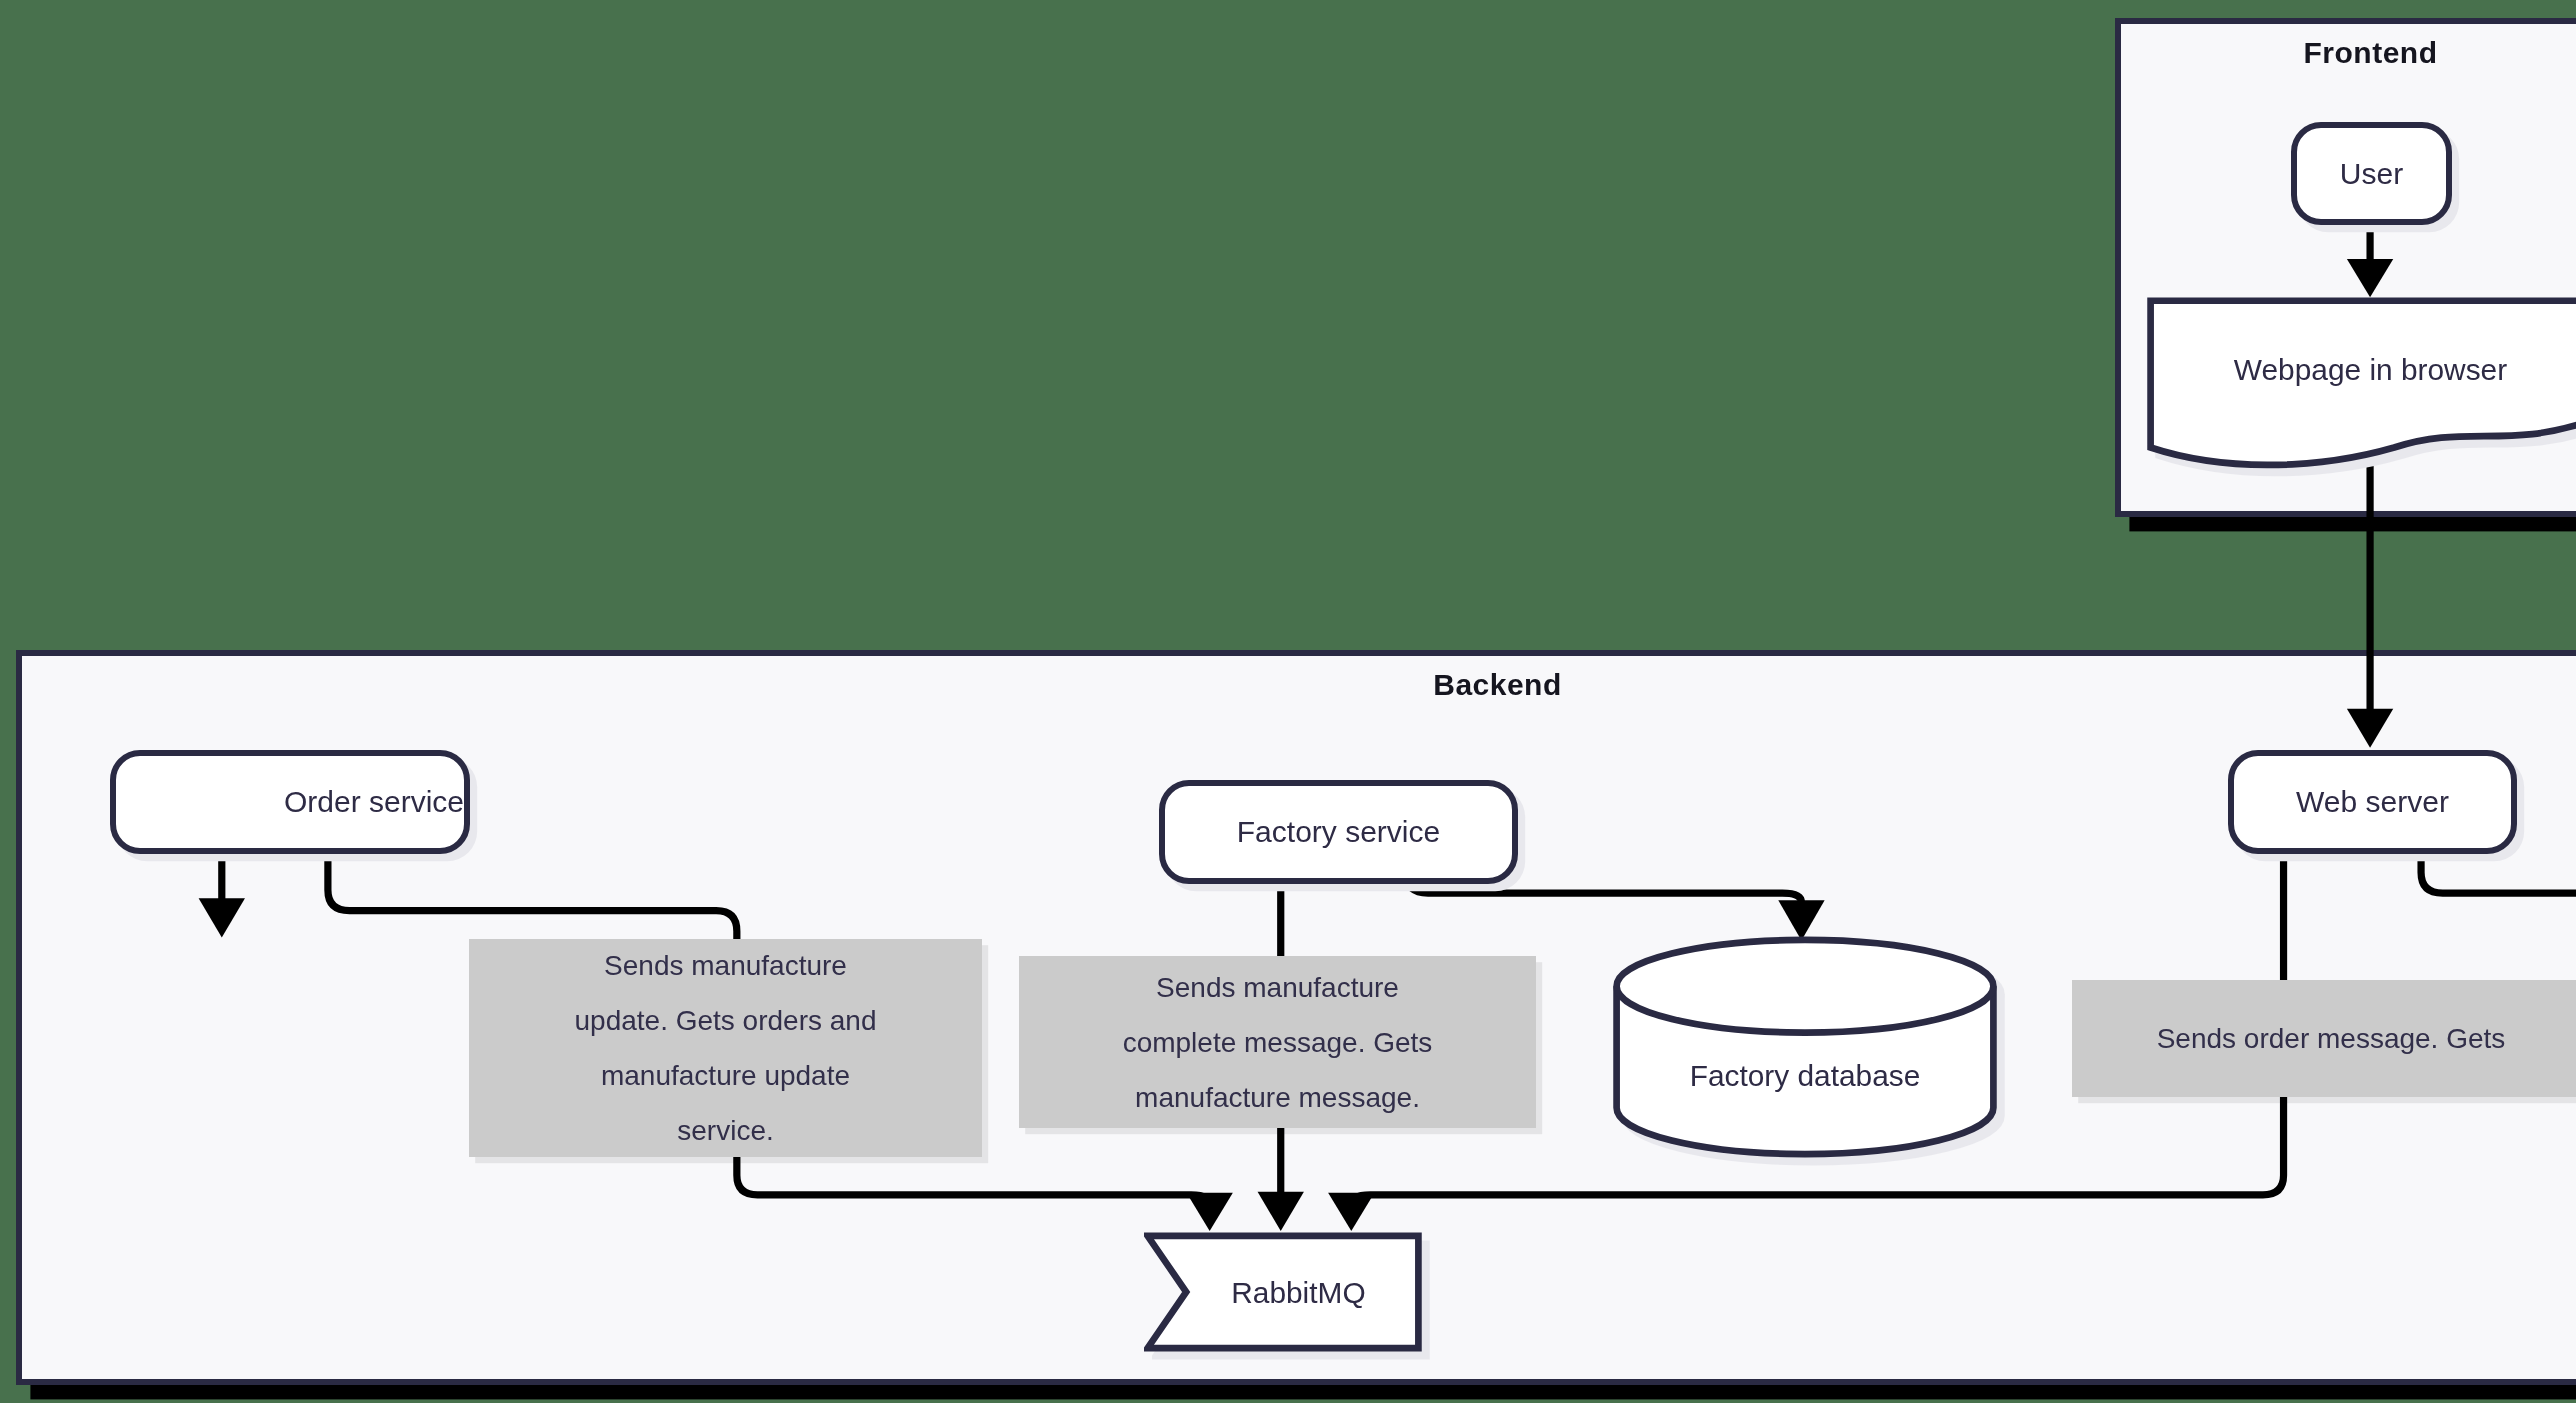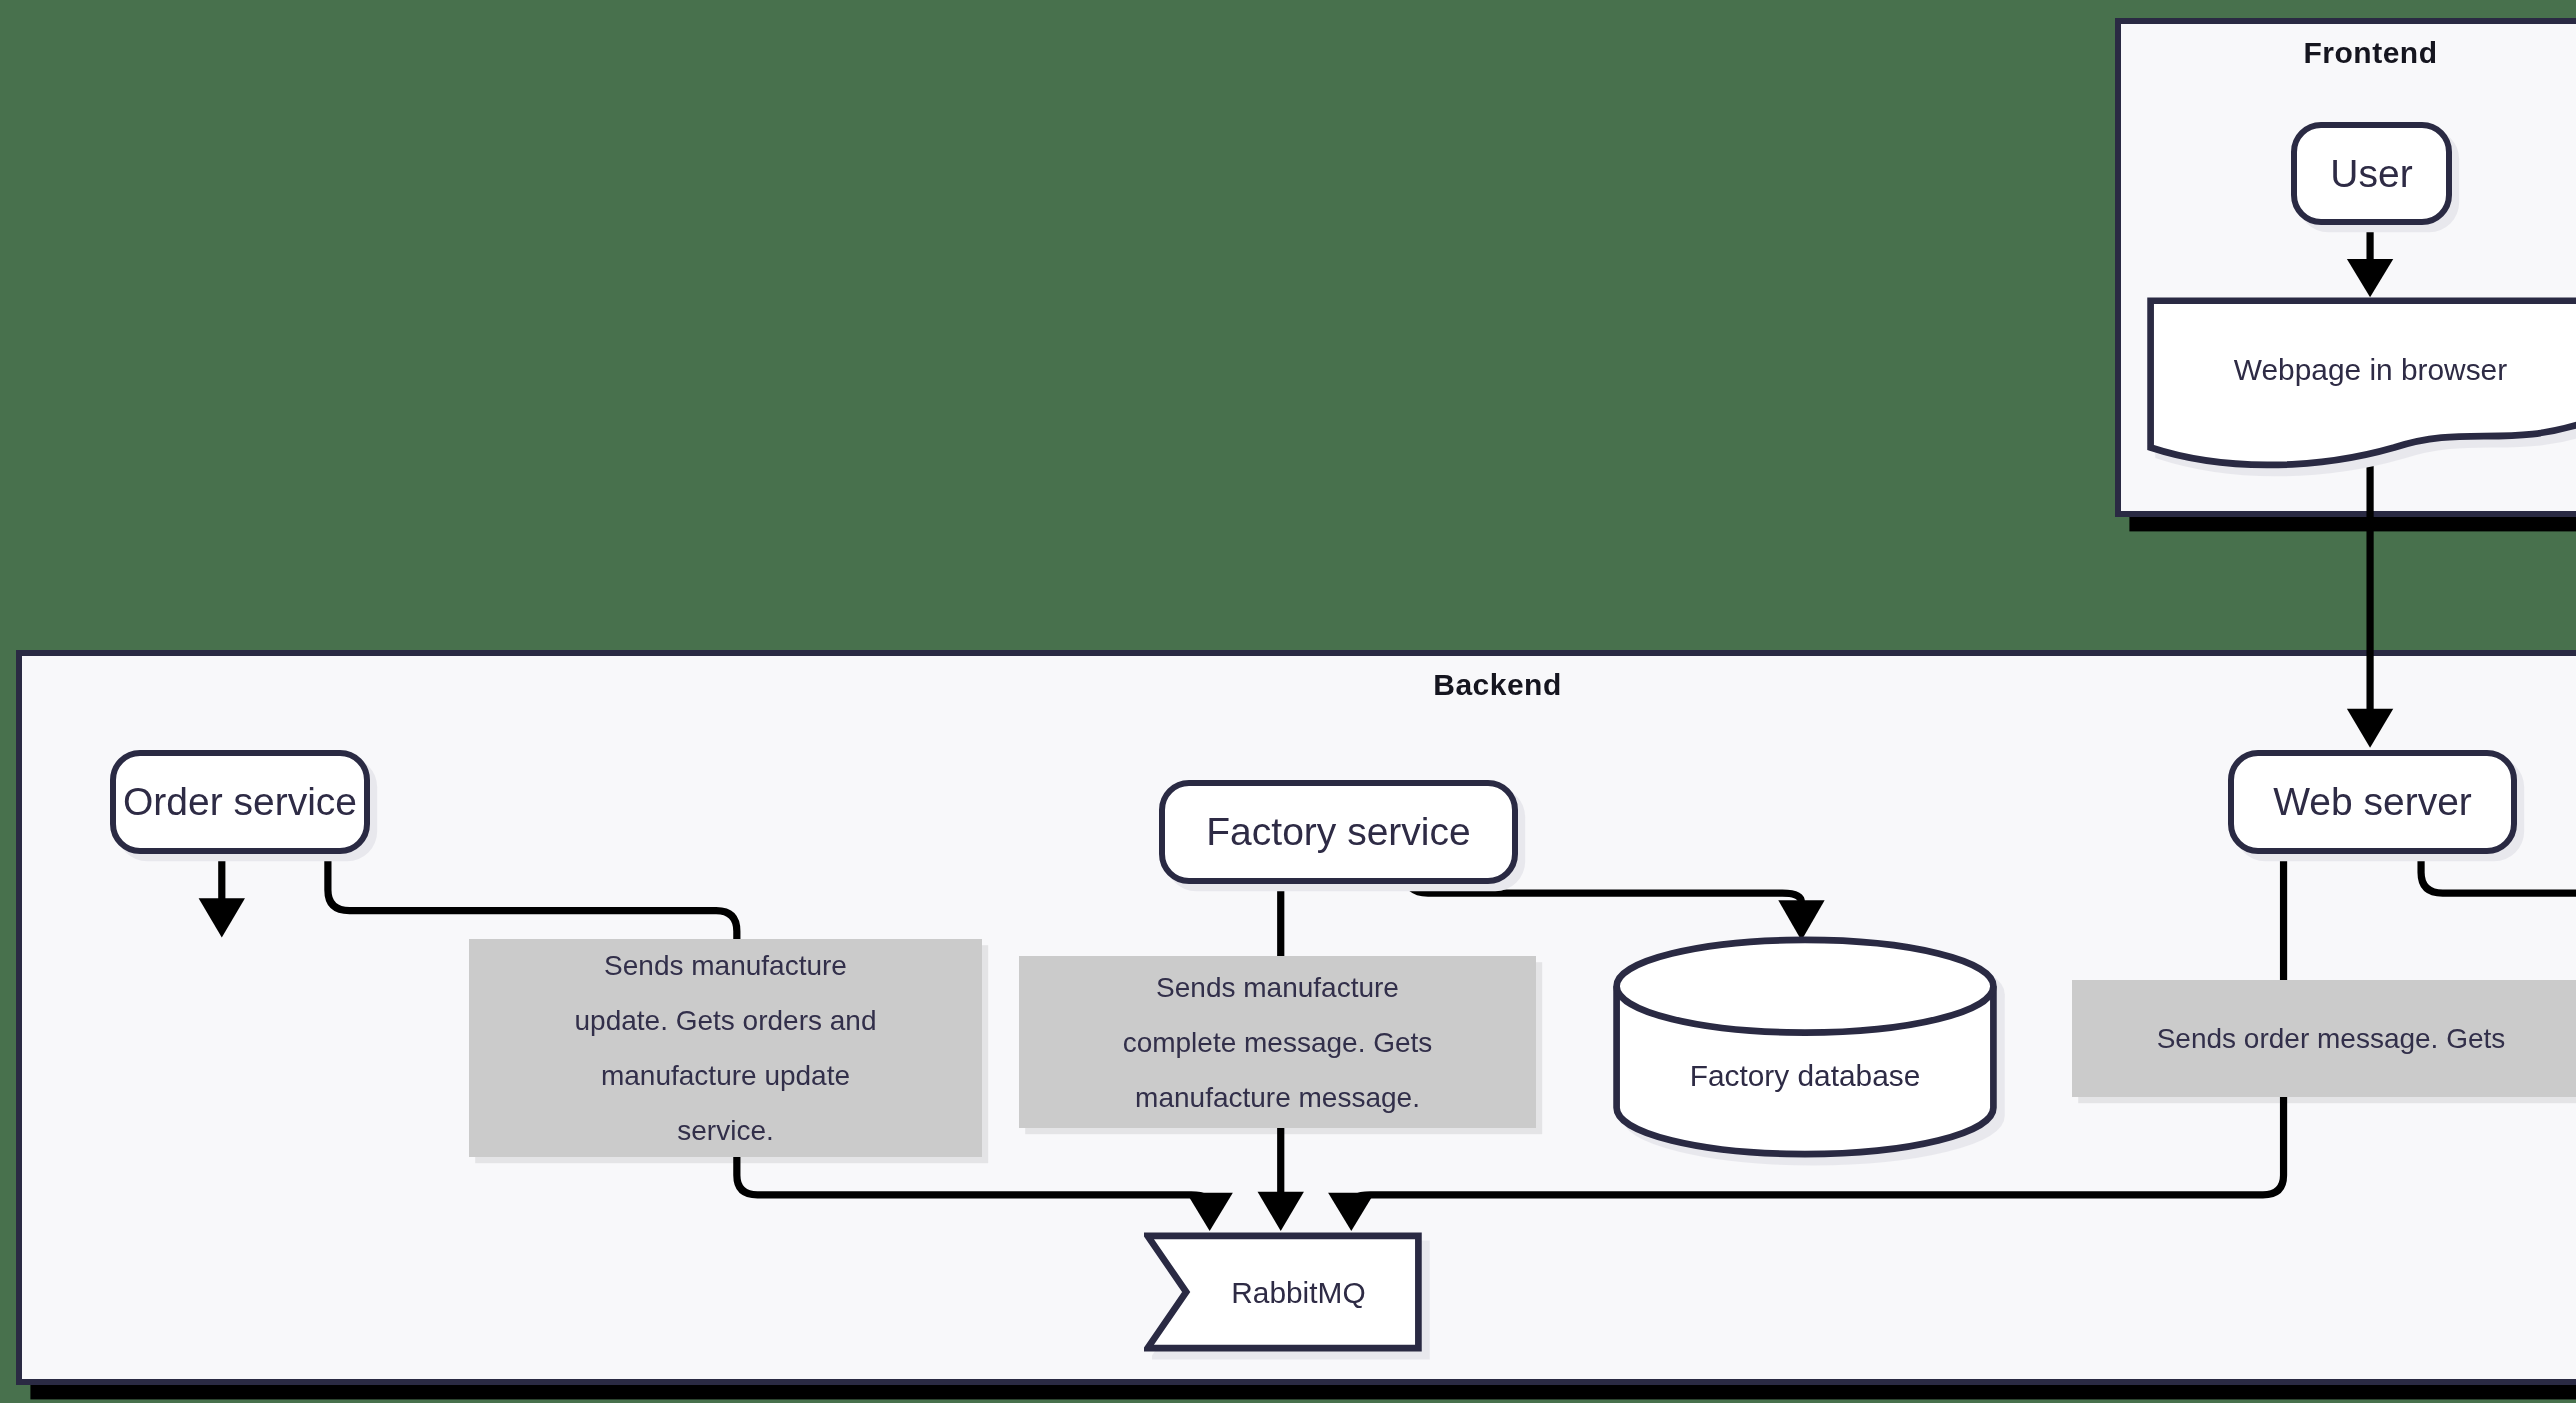--- a/index.html
+++ b/index.html
@@ -28,26 +28,26 @@
     position:absolute;left:0;right:0;top:12.4px;text-align:center;
     font-size:30px;font-weight:bold;color:#15151f;letter-spacing:0.5px;
   }
   #frontend-box{left:2115px;top:18px;width:511px;height:499px;}
   #backend-box{left:15.5px;top:650px;width:2964px;height:735px;}
 
   .node{
     position:absolute;background:var(--node);
     border:6.2px solid var(--ink);border-radius:30px;
     box-sizing:border-box;display:flex;align-items:center;justify-content:center;
-    font-size:39px;color:var(--text);font-weight:500;
+    font-size:30px;color:var(--text);font-weight:500;
     box-shadow:7.2px 7.2px 0 var(--nodeshadow);
     z-index:3;white-space:nowrap;
   }
   #node-user{left:2291px;top:122px;width:161px;height:103px;}
-  #node-order-service{left:110px;top:750px;width:260px;height:104px;}
+  #node-order-service{left:110px;top:750px;width:360px;height:104px;justify-content:flex-end;}
   #node-factory-service{left:1159px;top:750px;width:359px;height:104px;margin-top:30px;}
   #node-web-server{left:2228px;top:750px;width:289px;height:104px;}
 
   .svgnode{position:absolute;z-index:3;filter:drop-shadow(8.2px 8.2px 0 var(--nodeshadow));}
   .svgnode svg{display:block;}
   .svgnode text{
     font-family:"Liberation Sans",sans-serif;font-size:58px;font-weight:500;
     fill:var(--text);text-anchor:middle;
   }
   #node-webpage{left:2147px;top:297px;width:447px;height:178px;}

